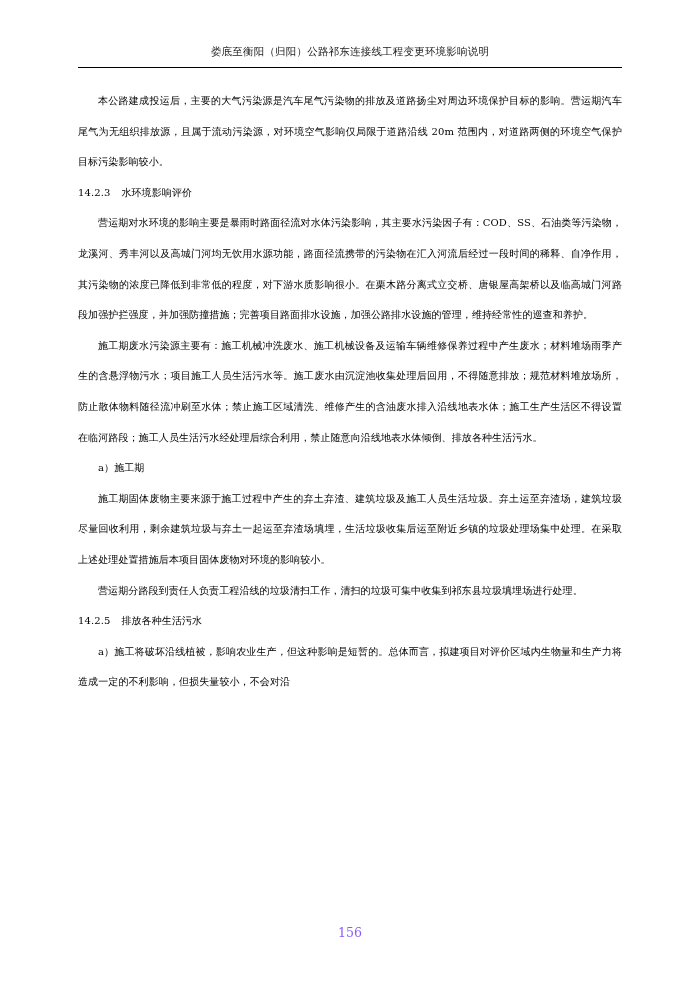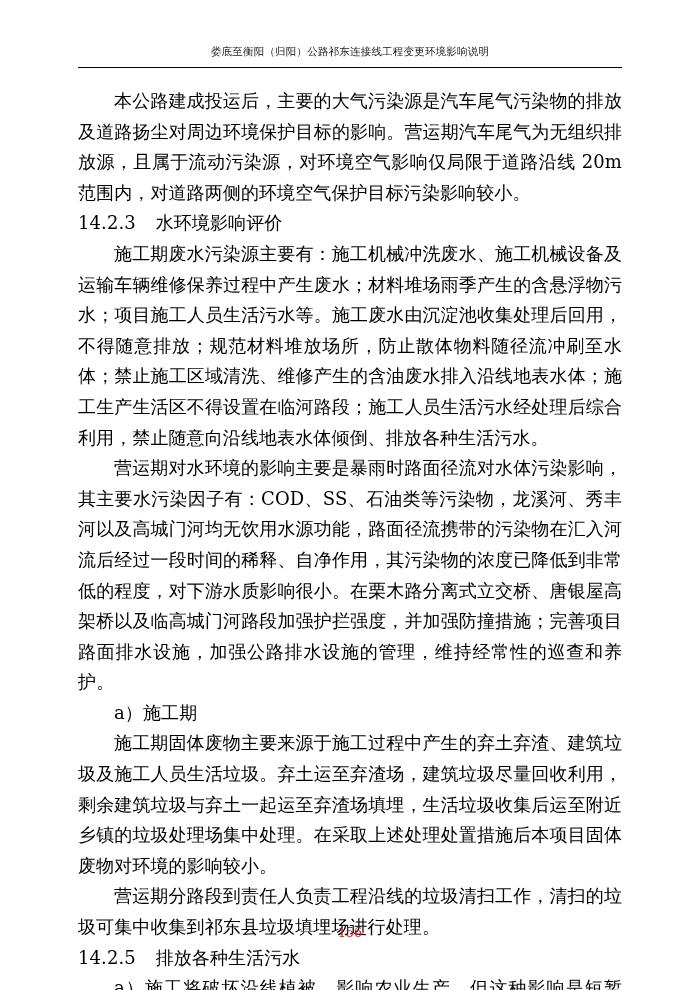--- a/index.html
+++ b/index.html
@@ -40,21 +40,21 @@
     border-top: 1px solid #000000;
   }
   .content {
     position: absolute;
     top: 86px;
     left: 78px;
     width: 544px;
   }
   p {
     margin: 0;
-    font-size: 18px;
+    font-size: 10px;
     line-height: 30.6px;
     text-align: justify;
     text-justify: inter-ideograph;
     letter-spacing: 0.1px;
   }
   p.indent2 {
     text-indent: 2em;
   }
   p.heading {
     text-indent: 0;
@@ -67,42 +67,42 @@
     display: inline-block;
     width: 1.1em;
   }
   .footer {
     position: absolute;
     top: 925px;
     left: 0;
     width: 700px;
     text-align: center;
     font-size: 12.5px;
-    color: #b91c1c;
+    color: #8b5cf6;
   }
 </style>
 </head>
 <body>
 
 <div class="page">
 
   <div class="header">娄底至衡阳（归阳）公路祁东连接线工程变更环境影响说明</div>
   <div class="header-rule"></div>
 
   <div class="content">
 
     <p class="indent2">本公路建成投运后，主要的大气污染源是汽车尾气污染物的排放及道路扬尘对周边环境保护目标的影响。营运期汽车尾气为无组织排放源，且属于流动污染源，对环境空气影响仅局限于道路沿线 20m 范围内，对道路两侧的环境空气保护目标污染影响较小。</p>
 
     <p class="heading">
       <span class="heading-num">14.2.3</span><span class="heading-gap"></span><span>水环境影响评价</span>
     </p>
 
+    <p class="indent2">营运期对水环境的影响主要是暴雨时路面径流对水体污染影响，其主要水污染因子有：COD、SS、石油类等污染物，龙溪河、秀丰河以及高城门河均无饮用水源功能，路面径流携带的污染物在汇入河流后经过一段时间的稀释、自净作用，其污染物的浓度已降低到非常低的程度，对下游水质影响很小。在栗木路分离式立交桥、唐银屋高架桥以及临高城门河路段加强护拦强度，并加强防撞措施；完善项目路面排水设施，加强公路排水设施的管理，维持经常性的巡查和养护。</p>
+
     <p class="indent2">施工期废水污染源主要有：施工机械冲洗废水、施工机械设备及运输车辆维修保养过程中产生废水；材料堆场雨季产生的含悬浮物污水；项目施工人员生活污水等。施工废水由沉淀池收集处理后回用，不得随意排放；规范材料堆放场所，防止散体物料随径流冲刷至水体；禁止施工区域清洗、维修产生的含油废水排入沿线地表水体；施工生产生活区不得设置在临河路段；施工人员生活污水经处理后综合利用，禁止随意向沿线地表水体倾倒、排放各种生活污水。</p>
-
-    <p class="indent2">营运期对水环境的影响主要是暴雨时路面径流对水体污染影响，其主要水污染因子有：COD、SS、石油类等污染物，龙溪河、秀丰河以及高城门河均无饮用水源功能，路面径流携带的污染物在汇入河流后经过一段时间的稀释、自净作用，其污染物的浓度已降低到非常低的程度，对下游水质影响很小。在栗木路分离式立交桥、唐银屋高架桥以及临高城门河路段加强护拦强度，并加强防撞措施；完善项目路面排水设施，加强公路排水设施的管理，维持经常性的巡查和养护。</p>
 
 
     <p class="indent2">a）施工期</p>
 
     <p class="indent2">施工期固体废物主要来源于施工过程中产生的弃土弃渣、建筑垃圾及施工人员生活垃圾。弃土运至弃渣场，建筑垃圾尽量回收利用，剩余建筑垃圾与弃土一起运至弃渣场填埋，生活垃圾收集后运至附近乡镇的垃圾处理场集中处理。在采取上述处理处置措施后本项目固体废物对环境的影响较小。</p>
 
 
     <p class="indent2">营运期分路段到责任人负责工程沿线的垃圾清扫工作，清扫的垃圾可集中收集到祁东县垃圾填埋场进行处理。</p>
 
     <p class="heading">

